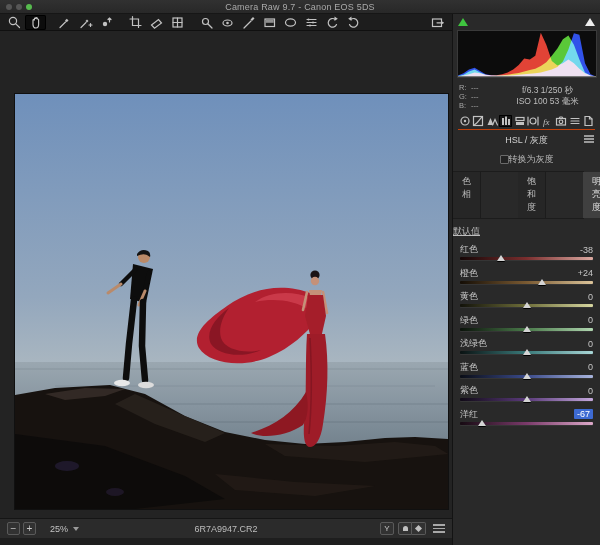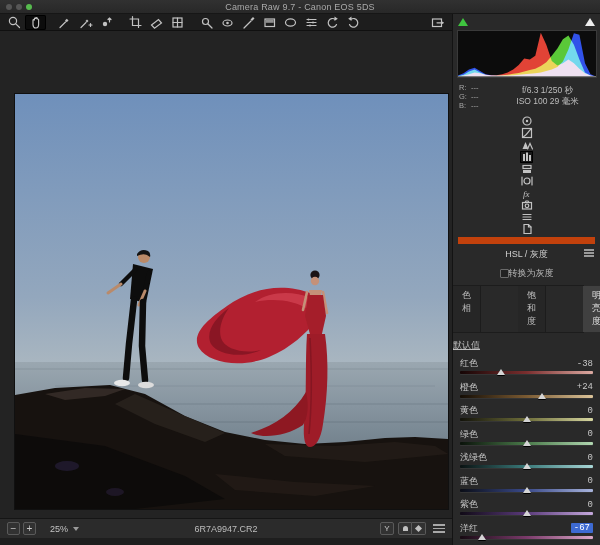--- a/index.html
+++ b/index.html
@@ -74,21 +74,21 @@
                 background:#0c0c0c; border:1px solid #3a3a3a; }
   .histo-base { position:absolute; left:0; bottom:0; width:100%; height:1px; background:#777; }
 
   .info { display:flex; margin:3px 6px 0 6px; }
   .rgb-col { width:42px; font-size:7.5px; line-height:9px; color:#a6a6a6; }
   .rgb-col span { display:inline-block; width:12px; }
   .exif-col { flex:1; text-align:center; font-size:8.5px; line-height:11px;
               color:#bdbdbd; padding-top:2px; }
 
   .ptabs { display:flex; align-items:center; justify-content:space-between;
-           margin:5px 5px 0 5px; border-bottom:7px solid #c2410c; padding-bottom:2px;flex-direction:column; }
+           margin:5px 5px 0 5px; border-bottom:1px solid #c2410c; padding-bottom:2px; }
   .ptab { width:13px; height:12px; display:flex; align-items:center; justify-content:center;
           border-radius:1px; }
   .ptab.selected { background:#171717; box-shadow:inset 0 0 0 1px #000; }
 
   .panel-title-row { position:relative; text-align:center; font-size:9px; color:#cfcfcf;
                      padding:4px 0 3px 0; }
   .panel-menu { position:absolute; right:6px; top:5px; display:flex; flex-direction:column; gap:1.5px; }
   .panel-menu div { width:10px; height:1.5px; background:#9a9a9a; }
 
   .gray-check { display:flex; align-items:center; justify-content:center; 
@@ -99,21 +99,21 @@
               border-bottom:1px solid #1c1c1c;gap:37px; }
   .hsl-tab { font-size:9px; color:#bdbdbd; padding:3px 9px 4px 9px; background:#262626;
              border-right:1px solid #1c1c1c; }
   .hsl-tab.selected { background:#404040; color:#e0e0e0; }
   .hsl-tab-fill { flex:1; background:#262626; }
 
   .default-link { text-align:left; font-size:9px; color:#bdbdbd; margin:6px 0 6px 0; }
   .default-link span { text-decoration:underline; }
 
   .sliders { margin:0 7px; }
-  .slider-row { margin-bottom:4.5px;font-family:Liberation Mono, monospace; }
+  .slider-row { margin-bottom:4.5px; }
   .sl-head { display:flex; justify-content:space-between; font-size:9px; color:#c6c6c6;
              height:11px; align-items:center; }
   .sl-val { color:#c6c6c6; }
   .sl-val.editing { background:#3d6ad2; color:#fff; padding:0 3px; border-radius:1px;
                     box-shadow:0 0 0 1px #20folder346a; }
   .sl-trackwrap { position:relative; height:8px; }
   .sl-track { position:absolute; left:0; right:0; top:2px; height:3px; border-radius:1px;
               box-shadow:0 1px 0 rgba(255,255,255,.06); }
   .sl-thumb { position:absolute; top:0; width:0; height:0;
               border-left:4px solid transparent; border-right:4px solid transparent;
@@ -353,21 +353,21 @@
     </div>
 
     <div class="info">
       <div class="rgb-col">
         <div><span>R:</span><i style="font-style:normal">---</i></div>
         <div><span>G:</span><i style="font-style:normal">---</i></div>
         <div><span>B:</span><i style="font-style:normal">---</i></div>
       </div>
       <div class="exif-col">
         <div>f/6.3   1/250 秒</div>
-        <div>ISO 100   29 毫米</div>
+        <div>ISO 100   53 毫米</div>
       </div>
     </div>
 
     <div class="ptabs">
       <div class="ptab">
         <svg width="12" height="12">
             <circle class="st" cx="6" cy="6" r="4"></circle>
             <circle class="fl" cx="6" cy="6" r="1.2"></circle>
           </svg>
       </div>

